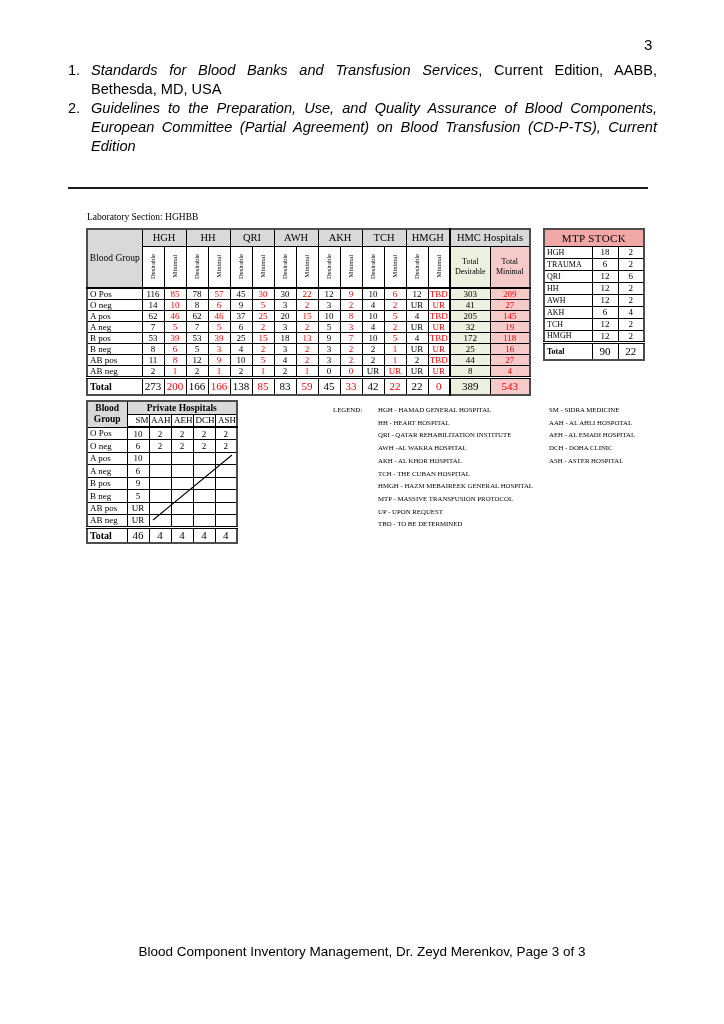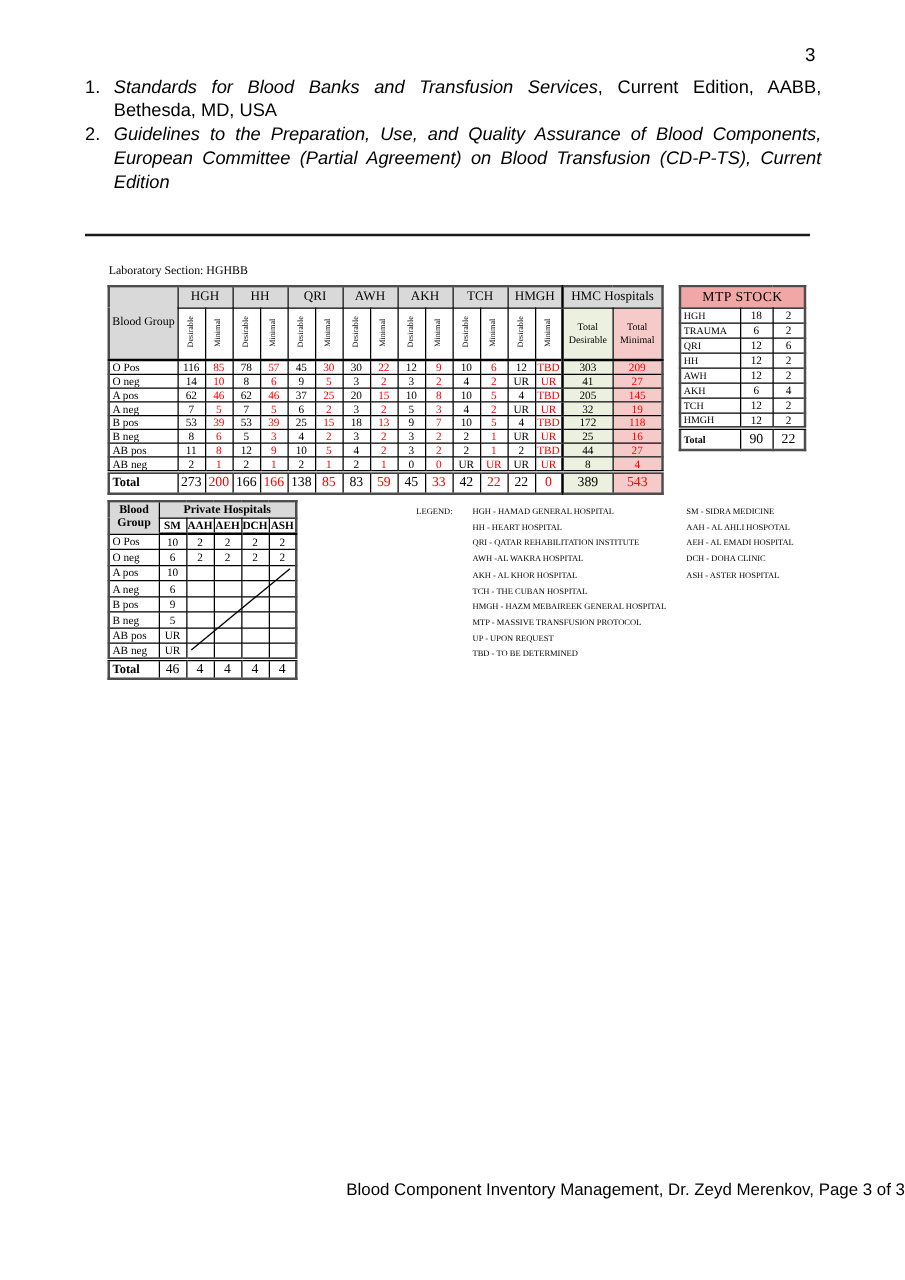--- a/index.html
+++ b/index.html
@@ -42,30 +42,30 @@
   .total-row td { height:17px; font-size:11px; border-top:3px double #000; }
   .total-row .row-label { font-size:10px;font-weight:bold; }
 
   .mtp-header { font-weight:bold; font-size:11px; height:17px; letter-spacing:.4px; }
   .mtp-colhead th { height:31px; font-size:9.5px; font-weight:bold; border-bottom:3px double #000; }
   .mtp-table .data-row td { height:12px; }
   .mtp-table .row-label { font-size:8px; }
   .mtp-table .total-row td { height:18px; }
 
   .priv-h1 th { height:13px; font-size:9.5px; font-weight:bold; }
-  .priv-h2 th { height:13px; font-size:9px; font-weight:bold; border-bottom:2px solid #000; }
+  .priv-h2 th { height:13px; font-size:9px; font-weight:normal; border-bottom:2px solid #000;text-align:right; }
   .private-table .data-row td { height:12.5px; }
   .private-table .total-row td { height:16px; }
 
   .diag-svg { position:absolute; left:86px; top:400px; width:150px; height:145px; pointer-events:none; }
 
   .legend { position:absolute; left:333px; top:404px; display:flex; font-size:6.8px; line-height:12.7px; }
   .legend-label { width:45px; flex:none; }
   .legend-col.left { width:171px; flex:none; }
-  .footer { position:absolute; left:0; top:944px; width:724px; text-align:right;
+  .footer { position:absolute; left:0; top:944px; width:724px; text-align:center;
             font-family:"Liberation Sans",sans-serif; font-size:13.5px; }
 </style>
 </head>
 <body>
 
 <div class="page">
 
   <div class="page-number">3</div>
 
   <div class="references">

